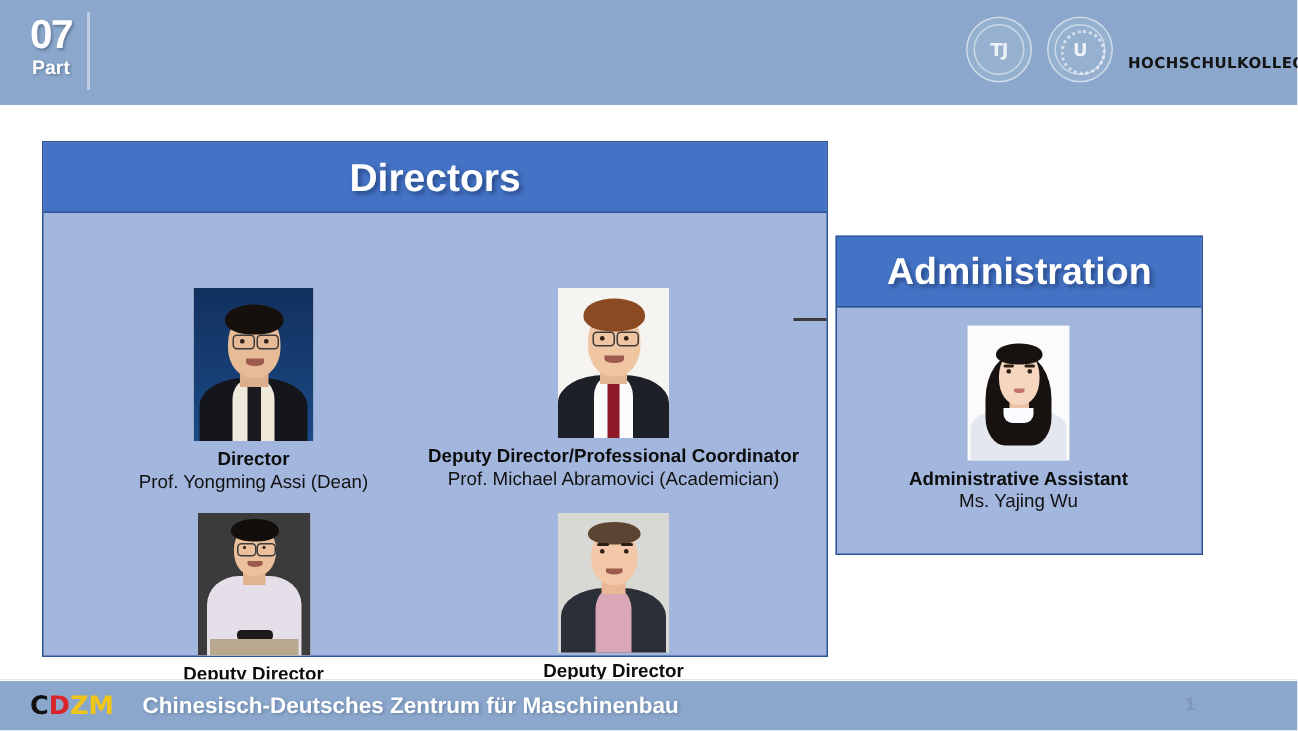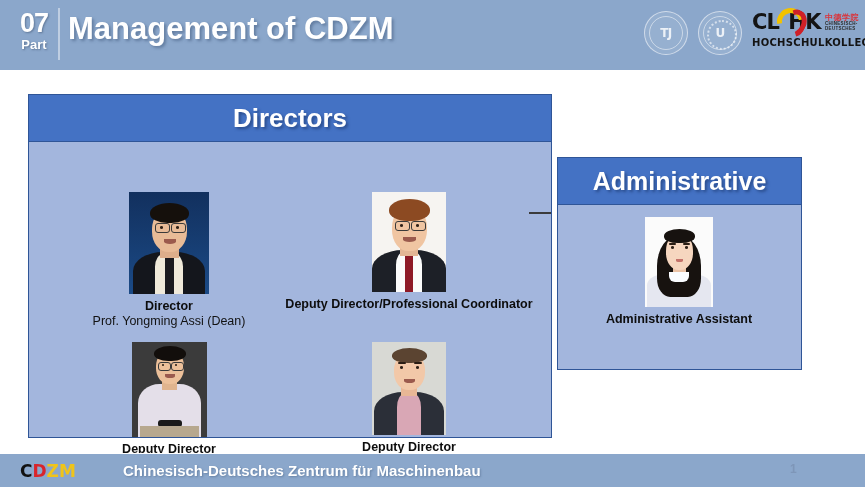--- a/index.html
+++ b/index.html
@@ -302,61 +302,47 @@
   }
   .cdzm span { }
   .footer-text {
     position: absolute;
     left: 95px; top: 8px;
     font-size: 15px;
     font-weight: bold;
     color: #ffffff;
     text-shadow: 1px 1px 2px rgba(70,95,130,0.5);
     white-space: nowrap;
-    margin-left: 28px;
   }
   .page-num {
     position: absolute;
     left: 790px; top: 8px;
     font-size: 12px;
     color: #7e96b8;
     font-weight: bold;
   }
 </style>
 </head>
 <body>
 
 <div class="top-band">
   <div class="part-badge">
     <span class="part-num">07</span>
     <span class="part-word">Part</span>
   </div>
   <div class="vsep"></div>
-  <div class="slide-title">Management of CDZM</div>
 
   <div class="logos">
     <div class="seal">
       <span class="seal-core">TJ</span>
     </div>
     <div class="seal seal-gear">
       <span class="seal-core">U</span>
     </div>
     <div class="clhk">
-      <div class="clhk-row">
-        <span class="clhk-cl">CL</span>
-        <span class="clhk-swoosh">
-          <span class="s-y"></span>
-            <span class="s-r"></span>
-        </span>
-        <span class="clhk-hk">HK</span>
-        <span class="clhk-cn">
-          <span class="cn">中德学院</span>
-          <span class="de">CHINESISCH-DEUTSCHES</span>
-        </span>
-      </div>
       <div class="clhk-bottom">HOCHSCHULKOLLEG</div>
     </div>
   </div>
 </div>
 
 <div class="panel" id="directors-panel">
   <div class="panel-head">Directors</div>
   <div class="panel-body">
 
     <div class="person" style="left:32px; top:50px; width:216px;">
@@ -387,20 +373,21 @@
         <span class="neck" style="left:28px; top:50px; width:18px; height:14px; background:#e3b695;"></span>
         <span class="face" style="left:20px; top:14px; width:35px; height:45px; background:#f0c5a2;"></span>
         <span class="hair" style="left:17px; top:7px; width:41px; height:22px; background:#8c4a22;"></span>
         <span class="glasses" style="left:23px; top:29px; width:13px; height:8px;"></span>
         <span class="glasses" style="left:39px; top:29px; width:13px; height:8px;"></span>
         <span class="eye" style="left:28px; top:32px; width:3px; height:2.5px;"></span>
         <span class="eye" style="left:44px; top:32px; width:3px; height:2.5px;"></span>
         <span class="mouth" style="left:31px; top:45px; width:13px; height:5px;"></span>
       </div>
       <div class="caption-role">Deputy Director/Professional Coordinator</div>
+      <div class="caption-name">Prof. Michael Abramovici (Academician)</div>
     </div>
 
     <div class="connector" style="left:500px; top:70px; width:22px;"></div>
 
     <div class="person" style="left:32px; top:200px; width:216px;">
       <div class="photo" id="photo-3">
         <span class="bg" style="background:#3b3b3b;"></span>
         <span class="body" style="left:6px; top:42px; width:63px; height:56px; background:#e4dfe9; border-radius:34% 34% 0 0;"></span>
         <span class="neck" style="left:30px; top:36px; width:15px; height:12px; background:#e0b48e;"></span>
         <span class="face" style="left:24px; top:8px; width:28px; height:34px; background:#ecc09a;"></span>
@@ -432,38 +419,39 @@
         <span class="mouth" style="left:32px; top:37px; width:11px; height:4px;"></span>
       </div>
       <div class="caption-role">Deputy Director</div>
       <div class="caption-name">Assi. Prof. Christopher Ehrmann</div>
     </div>
 
   </div>
 </div>
 
 <div class="panel" id="admin-panel">
-  <div class="panel-head">Administrative</div>
+  <div class="panel-head">Administration</div>
   <div class="panel-body">
     <div class="person" style="left:0px; top:12px; width:242px;">
       <div class="photo" id="photo-5">
         <span class="bg" style="background:#fbfbfb;"></span>
         <span class="body" style="left:2px; top:56px; width:64px; height:34px; background:#e5e7f0; border-radius:36% 36% 0 0;"></span>
         <span style="position:absolute; left:12px; top:18px; width:44px; height:62px; background:#17120f; border-radius:50% 50% 30% 30%;"></span>
         <span class="neck" style="left:28px; top:48px; width:13px; height:12px; background:#eac2a6;"></span>
         <span class="face" style="left:21px; top:16px; width:27px; height:37px; background:#f6d6bf;"></span>
         <span class="hair" style="left:19px; top:12px; width:31px; height:14px; background:#17120f;"></span>
         <span class="eye" style="left:26px; top:29px; width:3px; height:2.5px;"></span>
         <span class="eye" style="left:40px; top:29px; width:3px; height:2.5px;"></span>
         <span class="brow" style="left:24px; top:26px; width:7px; height:1.5px;"></span>
         <span class="brow" style="left:38px; top:26px; width:7px; height:1.5px;"></span>
         <span class="mouth" style="left:31px; top:42px; width:7px; height:3px; background:#c4726a;"></span>
         <span style="position:absolute; left:24px; top:55px; width:20px; height:10px; background:#fafcff; border-radius:0 0 6px 6px;"></span>
       </div>
       <div class="caption-role">Administrative Assistant</div>
+      <div class="caption-name">Ms. Yajing Wu</div>
     </div>
   </div>
 </div>
 
 <div class="footer">
   <div class="cdzm">
     <span style="color:#111111;">C</span><span style="color:#d9242b;">D</span><span style="color:#f0c419;">Z</span><span style="color:#f0c419;">M</span>
   </div>
   <div class="footer-text">Chinesisch-Deutsches Zentrum für Maschinenbau</div>
   <div class="page-num">1</div>

